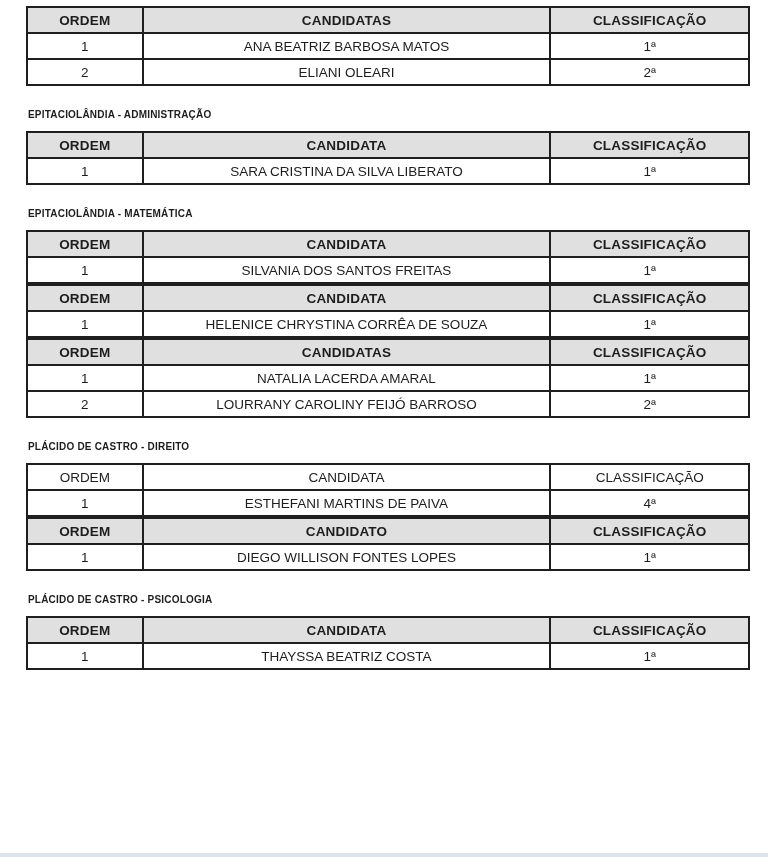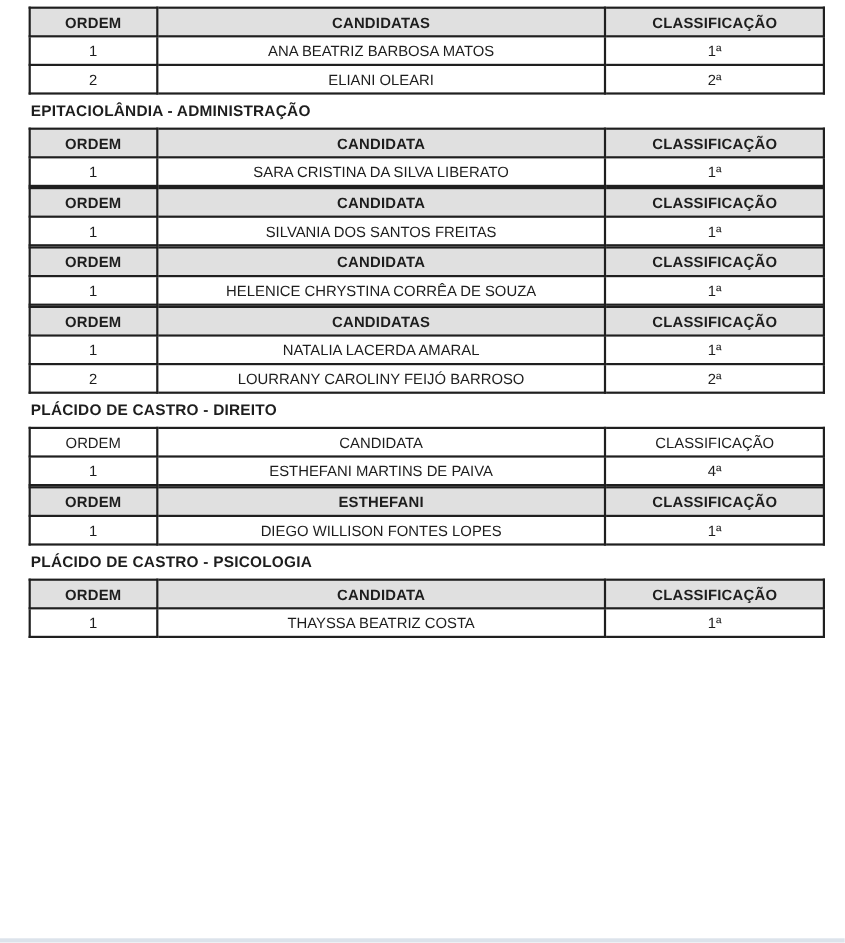--- a/index.html
+++ b/index.html
@@ -17,23 +17,23 @@
     font-family:"Liberation Sans", sans-serif;
     color:var(--text);
     position:relative;
     overflow:hidden;
   }
   .doc{
     padding:6px 18px 0 26px;
   }
   .section-heading{
     font-weight:bold;
-    font-size:14px;
+    font-size:10px;
     line-height:16px;
-    margin:6px 0 8px 2px;
+    margin:21px 0 8px 2px;
     letter-spacing:0.2px;
     color:var(--text);
   }
   table.results{
     width:100%;
     border-collapse:collapse;
     table-layout:fixed;
   }
   table.results col.c-ordem{width:16%;}
   table.results col.c-cand{width:56.5%;}
@@ -111,20 +111,21 @@
         </tr>
       </thead>
       <tbody>
         <tr>
           <td>1</td>
           <td>SARA CRISTINA DA SILVA LIBERATO</td>
           <td>1ª</td>
         </tr>
       </tbody>
     </table>
+    <div class="section-heading">EPITACIOLÂNDIA - MATEMÁTICA</div>
     <table class="results shaded">
       <colgroup>
         <col class="c-ordem">
         <col class="c-cand">
         <col class="c-class">
       </colgroup>
       <thead>
         <tr>
           <th>ORDEM</th>
           <th>CANDIDATA</th>
@@ -210,21 +211,21 @@
     </table>
     <table class="results shaded">
       <colgroup>
         <col class="c-ordem">
         <col class="c-cand">
         <col class="c-class">
       </colgroup>
       <thead>
         <tr>
           <th>ORDEM</th>
-          <th>ESTHEFANI</th>
+          <th>CANDIDATO</th>
           <th>CLASSIFICAÇÃO</th>
         </tr>
       </thead>
       <tbody>
         <tr>
           <td>1</td>
           <td>DIEGO WILLISON FONTES LOPES</td>
           <td>1ª</td>
         </tr>
       </tbody>

